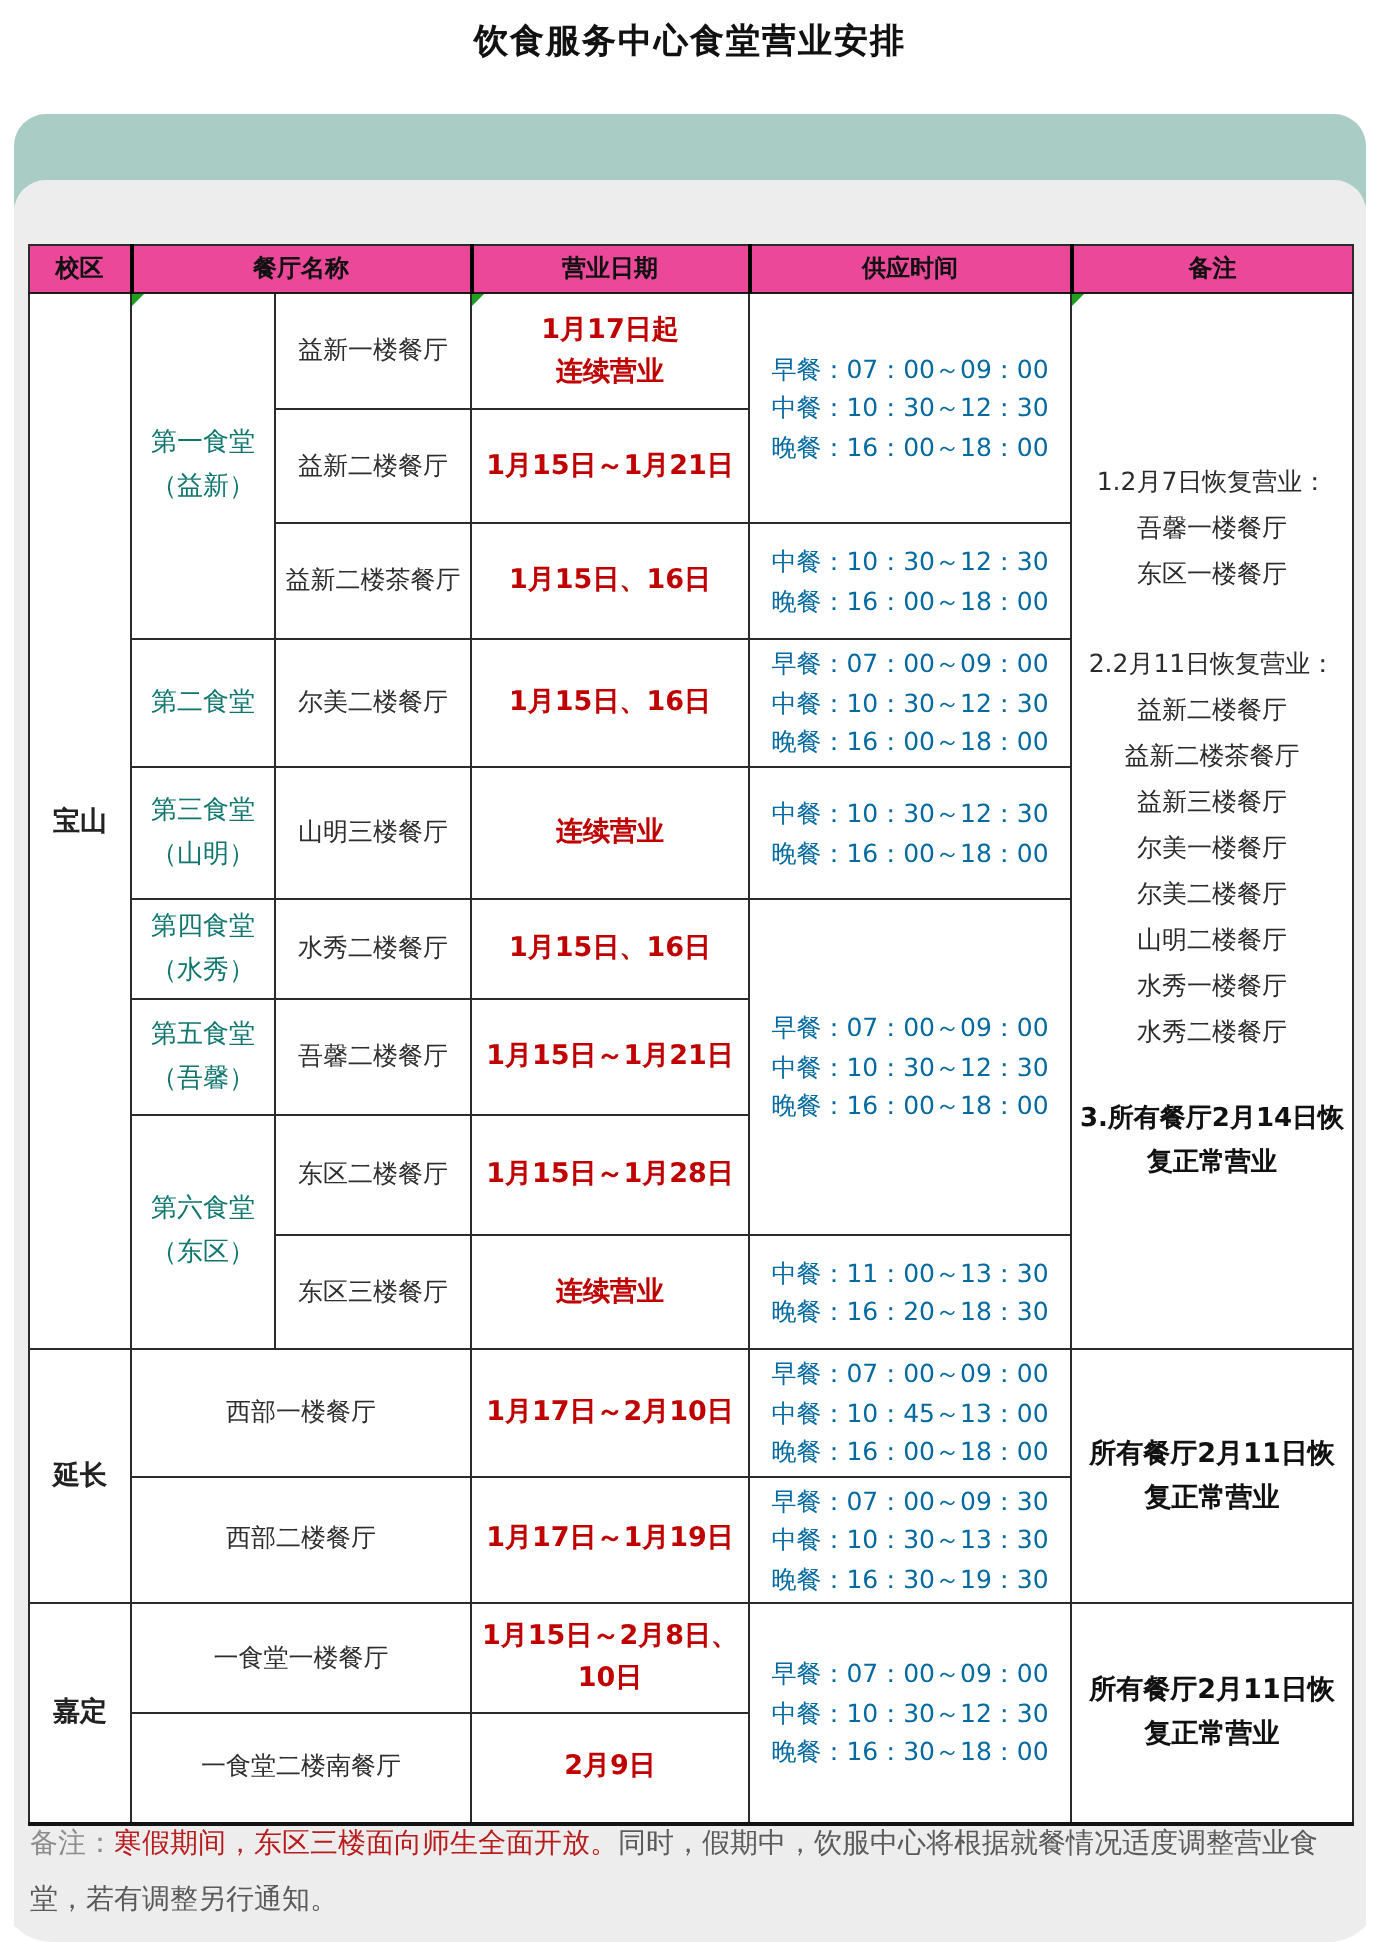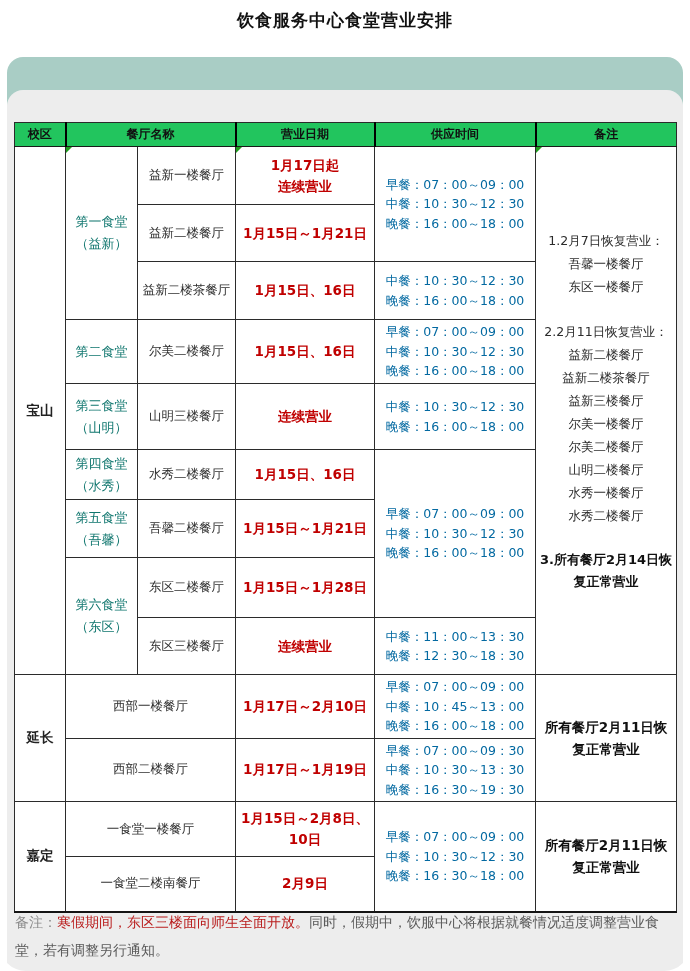--- a/index.html
+++ b/index.html
@@ -9,21 +9,21 @@
          font-size:17px;font-weight:bold;color:#111;letter-spacing:1px;}
   .accent-bar{position:absolute;left:7px;top:57px;width:676px;height:60px;
               background:#a9cdc5;border-radius:16px;}
   .card{position:absolute;left:7px;top:90px;width:676px;height:881px;
         background:#ededed;border-radius:16px 16px 0 0;}
   table.sched{position:absolute;left:7px;top:32px;border-collapse:collapse;
         table-layout:fixed;width:662px;background:#ffffff;
         border:1px solid #3a3a3a;border-bottom:2px solid #141414;}
   table.sched th,table.sched td{border:1px solid #2b2b2b;vertical-align:middle;
         text-align:center;padding:2px;overflow:hidden;}
-  table.sched th{background:#22c55e;font-size:12px;font-weight:bold;color:#111;
+  table.sched th{background:#ec4899;font-size:12px;font-weight:bold;color:#111;
         border-bottom:1px solid #1a1a1a;padding:3px 0;}
   table.sched th + th{border-left:2px solid #000;}
   .c-campus{font-size:13.5px;font-weight:bold;color:#222;}
   .c-hall{font-size:13px;color:#0f766e;white-space:pre-line;line-height:22px;}
   .c-rest{font-size:12.5px;color:#2e2e2e;margin-top:28px;}
   .c-date{font-size:13.5px;font-weight:bold;color:#c00000;white-space:pre-line;line-height:21px;}
   .c-hours{font-size:12.5px;color:#0369a1;text-align:left;padding-left:9px;
            white-space:pre-line;line-height:19.5px;}
   .c-notes-big{text-align:left;vertical-align:middle;padding:6px 4px 6px 7px;margin-left:48px;}
   .notes-block{font-size:12.5px;color:#2b2b2b;white-space:pre-line;line-height:23px;}
@@ -141,21 +141,21 @@
         <tr style="height:60px">
           <td rowspan="2" class="c-hall">第六食堂
 （东区）</td>
           <td class="c-rest">东区二楼餐厅</td>
           <td class="c-date">1月15日～1月28日</td>
         </tr>
         <tr style="height:57px">
           <td class="c-rest">东区三楼餐厅</td>
           <td class="c-date">连续营业</td>
           <td class="c-hours">中餐：11：00～13：30
-晚餐：12：30～18：30</td>
+晚餐：16：20～18：30</td>
         </tr>
         <tr style="height:58px">
           <td rowspan="2" class="c-campus">延长</td>
           <td colspan="2" class="c-rest">西部一楼餐厅</td>
           <td class="c-date">1月17日～2月10日</td>
           <td class="c-hours">早餐：07：00～09：00
 中餐：10：45～13：00
 晚餐：16：00～18：00</td>
           <td rowspan="2" class="c-notes-small">所有餐厅2月11日恢复正常营业</td>
         </tr>

